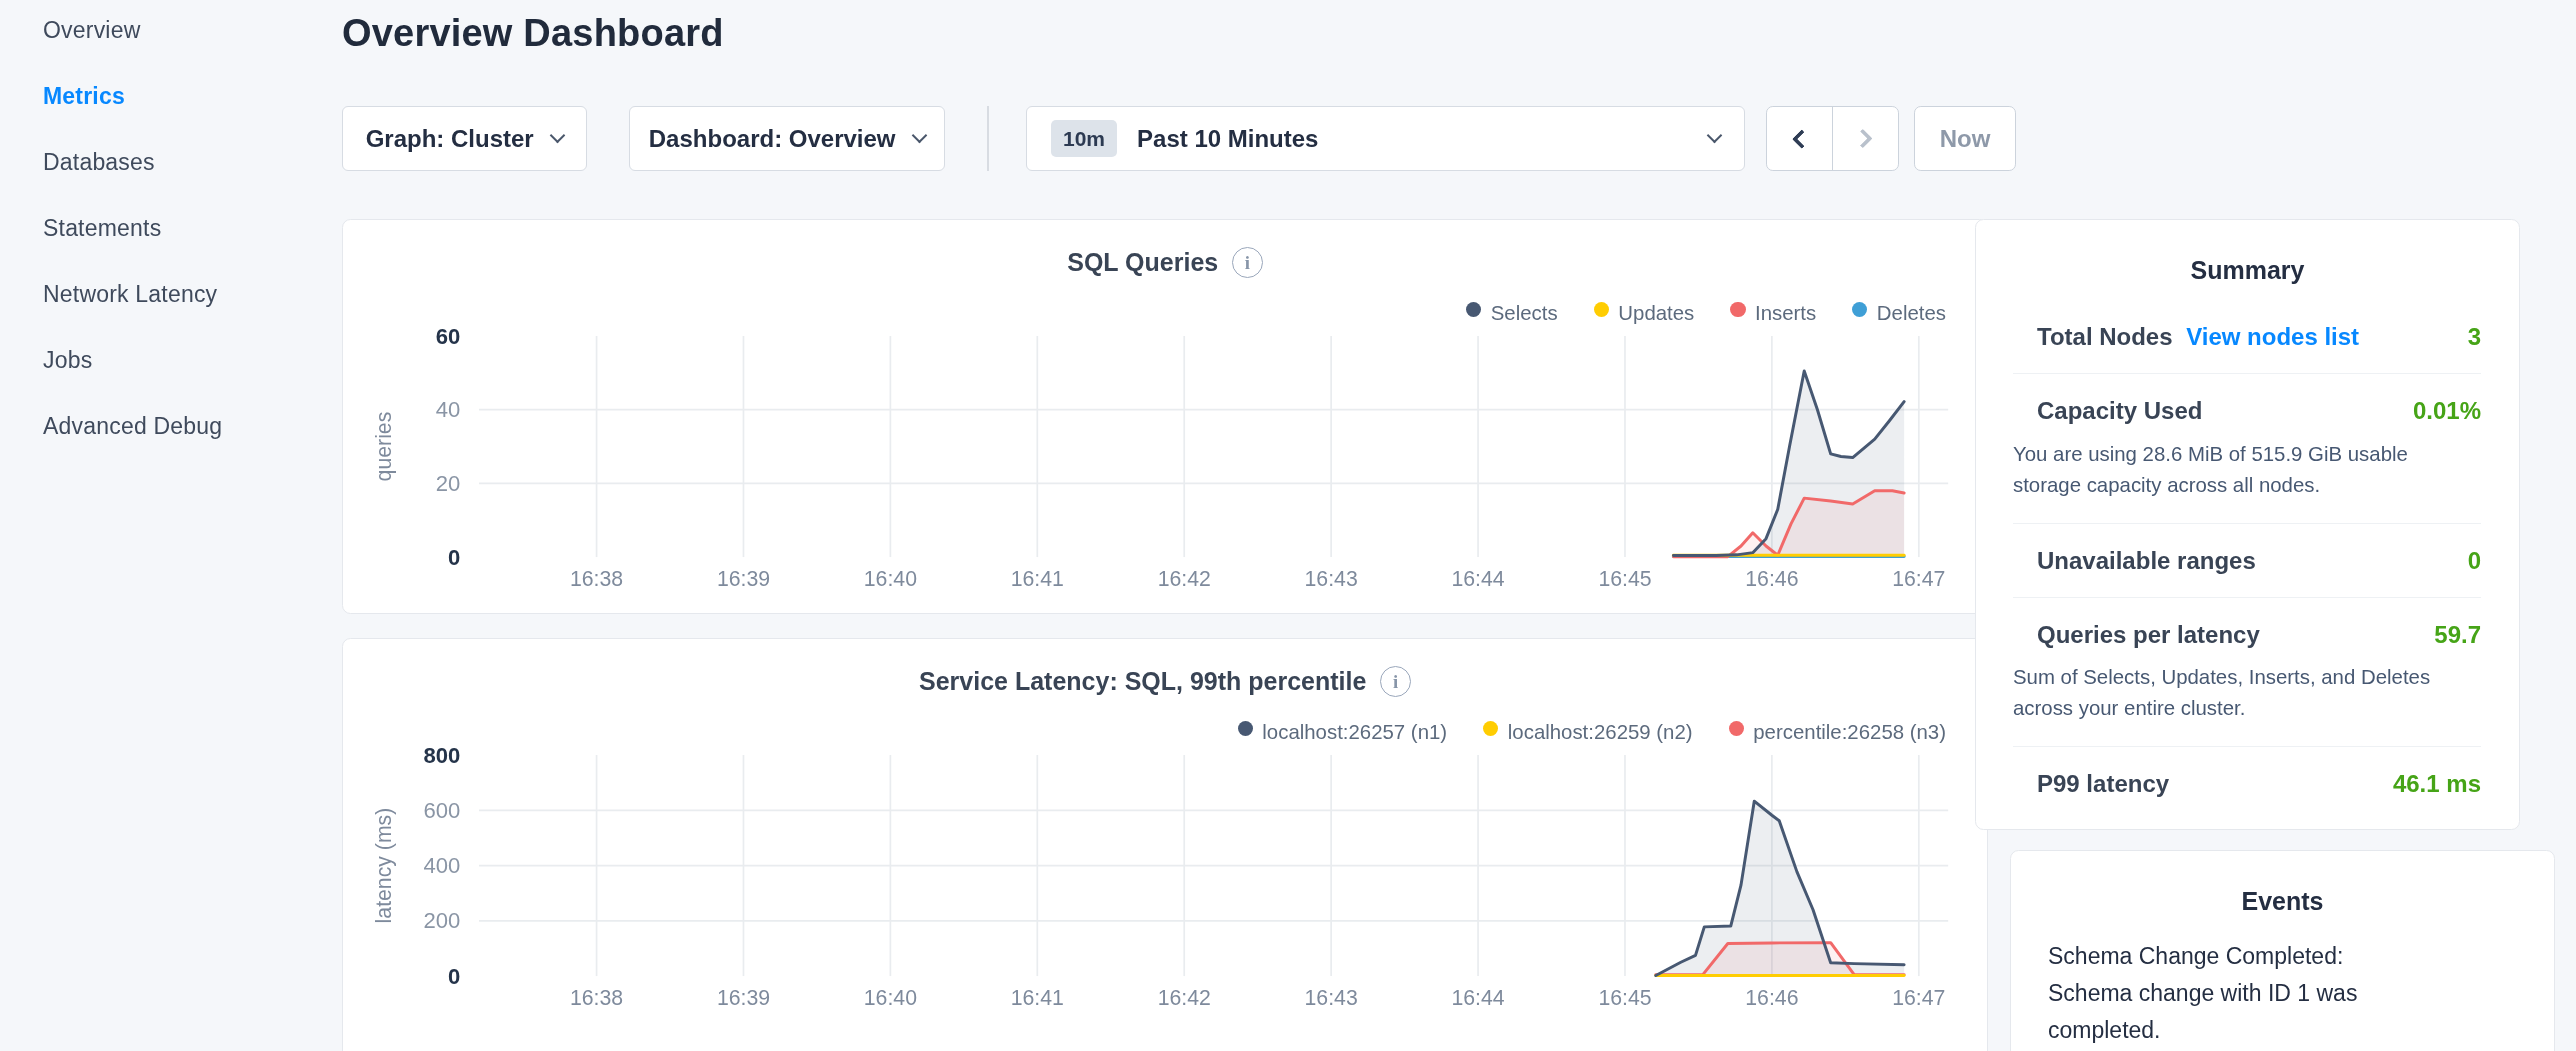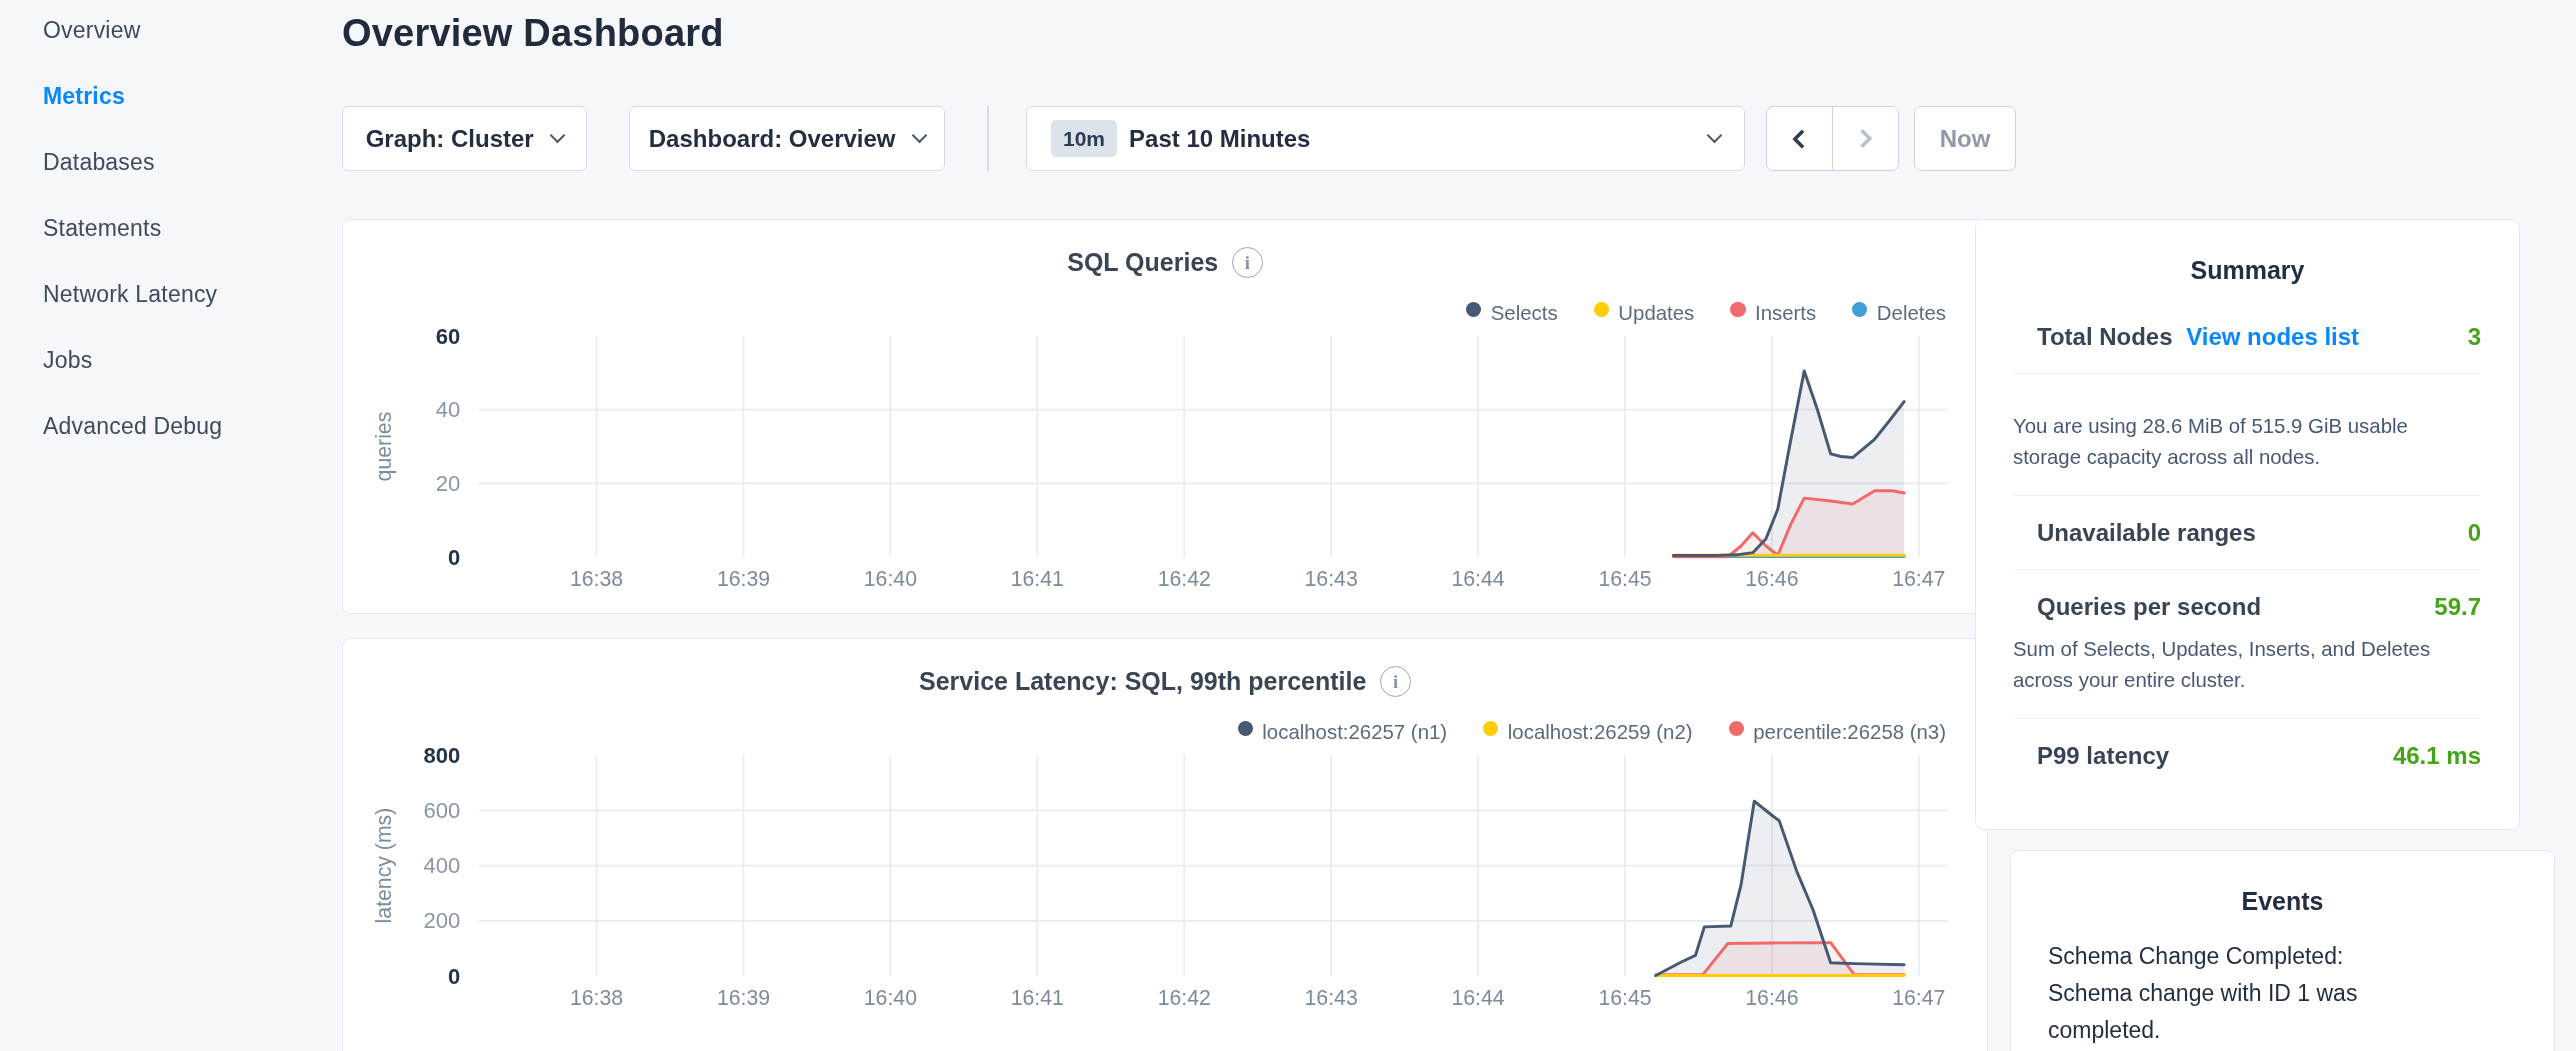--- a/index.html
+++ b/index.html
@@ -26,21 +26,21 @@
   .controls { position:absolute; left:342px; top:106px; height:65px; }
   .ctl-btn {
     position:absolute; top:0; height:65px; background:#fff;
     border:1.7px solid #d7dce3; border-radius:6px;
     display:flex; align-items:center; justify-content:center; gap:18.7px;
     font-size:24px; font-weight:700; color:#242e42; cursor:pointer;
   }
   .cdown { width:11px; height:11px; border-right:2.6px solid #4a576b; border-bottom:2.6px solid #4a576b; transform:rotate(45deg); margin-top:-6.8px; }
   .vdivider { position:absolute; left:645px; top:0; width:1.7px; height:65px; background:#d8dce2; }
   .time-sel { left:684px; width:719px; justify-content:flex-start; padding:0 24px; gap:0; }
-  .time-badge { background:#dde3ea; border-radius:5.1px; padding:6.8px 12px; font-size:21px; font-weight:700; color:#2c3a52; margin-right:12px; }
+  .time-badge { background:#dde3ea; border-radius:5.1px; padding:6.8px 12px; font-size:21px; font-weight:700; color:#2c3a52; margin-right:20px; }
   .time-sel .cdown { margin-left:auto; }
   .arrow-group { position:absolute; left:1424px; top:0; width:133px; height:65px; background:#fff; border:1.7px solid #ccd3dc; border-radius:6.8px; display:flex; }
   .arrow-btn { flex:1; display:flex; align-items:center; justify-content:center; cursor:pointer; }
   .arrow-btn + .arrow-btn { border-left:1.7px solid #ccd3dc; }
   .chl { width:13.6px; height:13.6px; border-left:4.3px solid #2f3d55; border-bottom:4.3px solid #2f3d55; transform:rotate(45deg); border-radius:1.7px; margin-left:5.1px; }
   .chr { width:13.6px; height:13.6px; border-left:4.3px solid #b9c1cc; border-bottom:4.3px solid #b9c1cc; transform:rotate(-135deg); border-radius:1.7px; margin-right:5.1px; }
   .now-btn { left:1572px; width:102px; color:#8e99a9; border-color:#ccd3dc; border-radius:6.8px; }
   
   .card { position:absolute; background:#fff; border:1.7px solid #e5e8ed; border-radius:8.5px; }
   .chart-card-1 { left:342px; top:219px; width:1646px; height:395px; }
@@ -241,33 +241,37 @@
   <div class="summary-rows">
       <div class="sum-row">
         <div class="sum-head">
           <span class="sum-label">Total Nodes</span>
           <span class="sum-link">View nodes list</span>
           <span class="sum-value">3</span>
         </div>
       </div>
       <div class="sum-div"></div>
       <div class="sum-row">
+        <div class="sum-head">
+          <span class="sum-label">Capacity Used</span>
+          <span class="sum-value">0.01%</span>
+        </div>
         <div class="sum-note">You are using 28.6 MiB of 515.9 GiB usable storage capacity across all nodes.</div>
       </div>
       <div class="sum-div"></div>
       <div class="sum-row">
         <div class="sum-head">
           <span class="sum-label">Unavailable ranges</span>
           <span class="sum-value">0</span>
         </div>
       </div>
       <div class="sum-div"></div>
       <div class="sum-row">
         <div class="sum-head">
-          <span class="sum-label">Queries per second</span>
+          <span class="sum-label">Queries per latency</span>
           <span class="sum-value">59.7</span>
         </div>
         <div class="sum-note">Sum of Selects, Updates, Inserts, and Deletes across your entire cluster.</div>
       </div>
       <div class="sum-div"></div>
       <div class="sum-row">
         <div class="sum-head">
           <span class="sum-label">P99 latency</span>
           <span class="sum-value">46.1 ms</span>
         </div>

